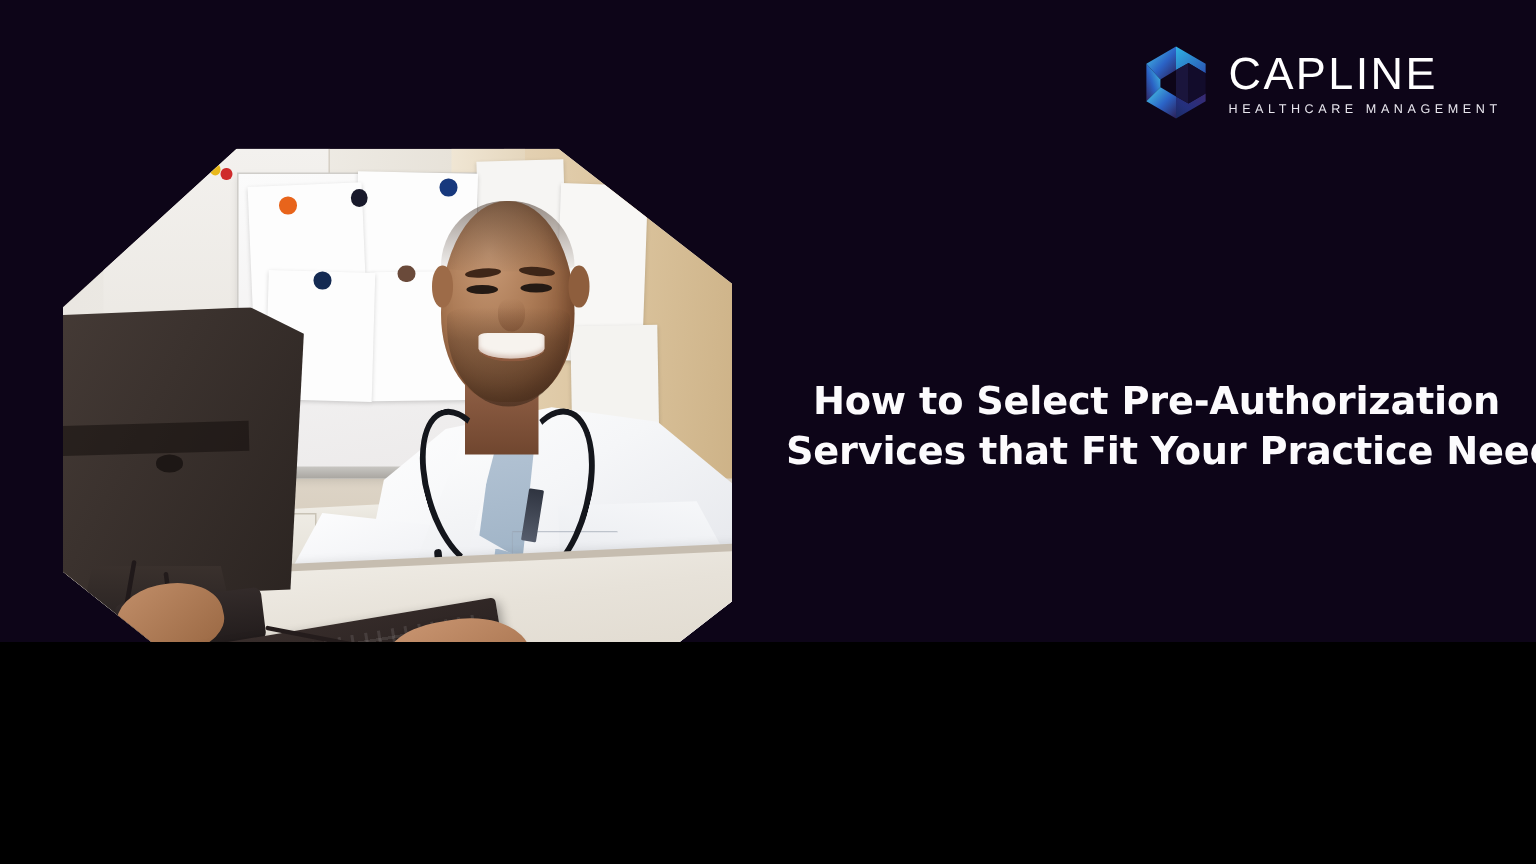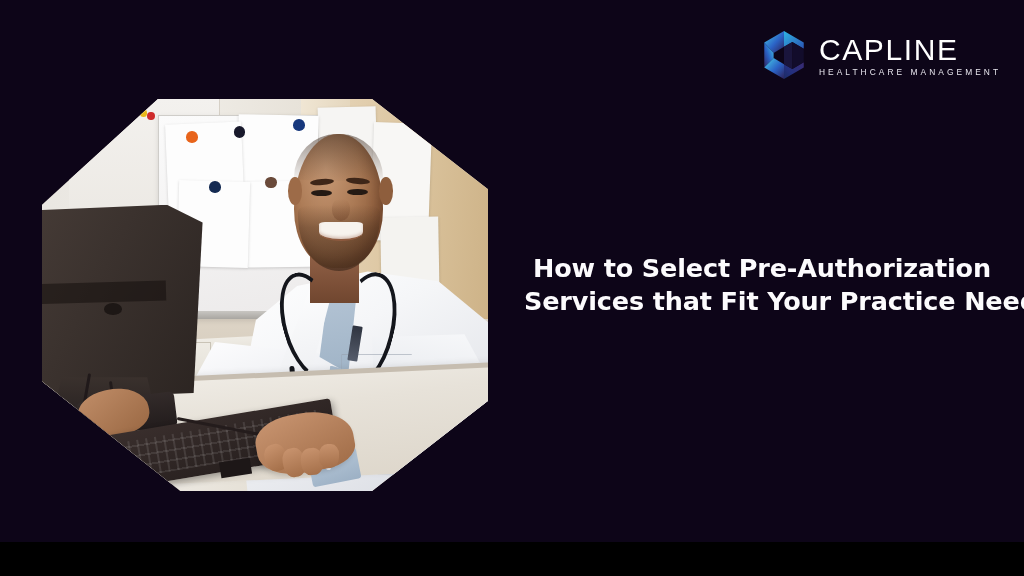--- a/index.html
+++ b/index.html
@@ -2,21 +2,21 @@
 <html><head>
 <meta charset="utf-8">
 <style>
   * { margin:0; padding:0; box-sizing:border-box; }
   html,body { background:#000; }
   body {
     font-family:"Liberation Sans", sans-serif;
   }
   #stage {
     position:relative;
-    width:1024px; height:542px;
+    width:1024px; height:428px;
     background:#0d0518;
     overflow:hidden;
   }
 
   
   #logo {
     position:absolute;
     left:758px; top:26px;
     width:232px; height:58px;
     display:flex; align-items:center; gap:9px;
@@ -340,21 +340,21 @@
     left:524px; top:252px;
     width:476px;
     text-align:center;
     color:#fcfbfd;
     font-size:25.5px;
     line-height:33px;
     font-weight:700;
     letter-spacing:-0.15px;
     font-family:"DejaVu Sans", sans-serif;
   }
-  #headline .hl-line { display:block; white-space:nowrap; }
+  #headline .hl-line { display:block; white-space:nowrap;text-align:right; }
 </style>
 </head>
 <body>
 
 <div id="stage">
 
   <div id="logo">
     <svg id="logo-mark" viewBox="0 0 100 100">
       <defs>
         <linearGradient id="gA" x1="0" y1="1" x2="1" y2="0">

